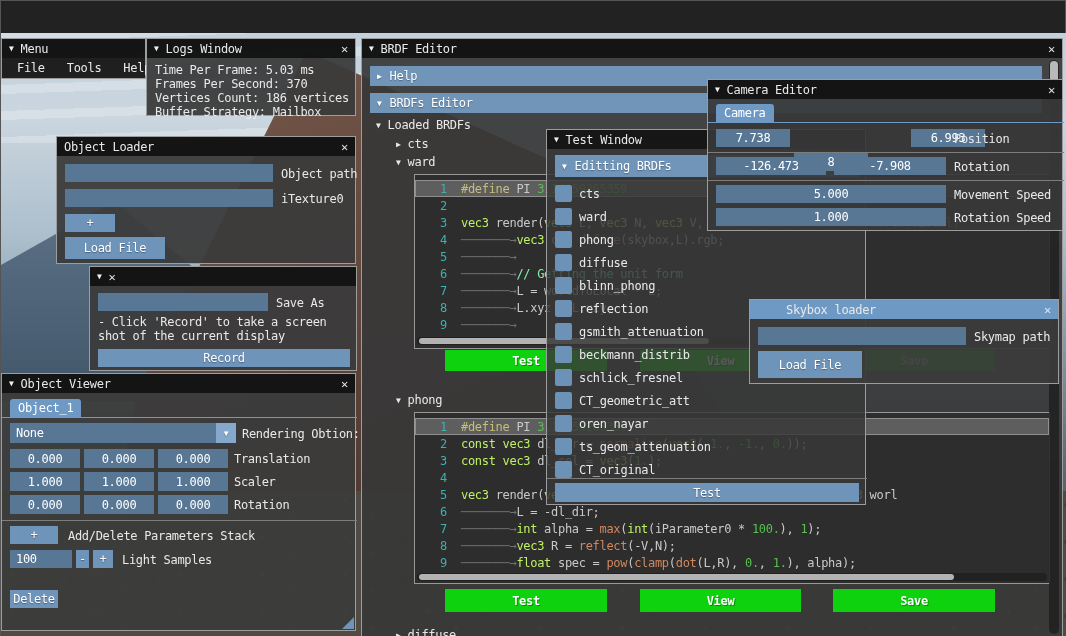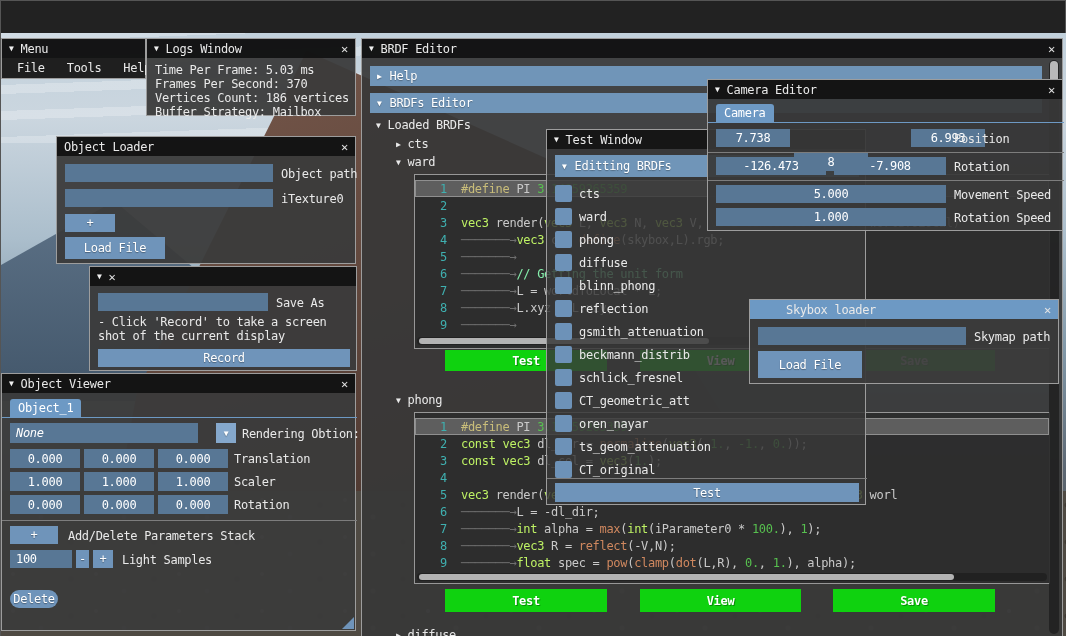--- a/index.html
+++ b/index.html
@@ -216,21 +216,21 @@
 
     <div class="win" style="left:0; top:340px; width:355px; height:258px; z-index:16;">
       <div class="tb">
         <span class="arr">▼</span>
         <span class="ttl">Object Viewer</span>
         <span class="x">✕</span>
       </div>
       <div class="tabbtn" style="left:8px; top:25px; height:18px;">Object_1</div>
       <div class="sep blue" style="left:0; top:43px; width:355px;"></div>
 
-      <div class="input" style="left:8px; top:49px; width:188px; height:20px;font-style:italic;">None</div>
+      <div class="input" style="left:8px; top:49px; width:206px; height:20px;">None</div>
       <div class="btn" style="left:214px; top:49px; width:20px; height:20px; background:#85a8cc; font-size:8px;">▼</div>
       <div class="lbl" style="left:240px; top:53px;">Rendering Obtion:</div>
 
       <div class="input center" style="left:8px; top:75px; width:70px; height:19px;">0.000</div>
       <div class="input center" style="left:82px; top:75px; width:70px; height:19px;">0.000</div>
       <div class="input center" style="left:156px; top:75px; width:70px; height:19px;">0.000</div>
       <div class="lbl" style="left:232px; top:78px;">Translation</div>
 
       <div class="input center" style="left:8px; top:98px; width:70px; height:19px;">1.000</div>
       <div class="input center" style="left:82px; top:98px; width:70px; height:19px;">1.000</div>
@@ -244,21 +244,21 @@
 
       <div class="sep" style="left:0; top:146px; width:355px;"></div>
       <div class="btn" style="left:8px; top:152px; width:48px; height:18px;">+</div>
       <div class="lbl" style="left:66px; top:155px;">Add/Delete Parameters Stack</div>
 
       <div class="input" style="left:8px; top:176px; width:62px; height:18px;">100</div>
       <div class="btn" style="left:74px; top:176px; width:13px; height:18px;">-</div>
       <div class="btn" style="left:91px; top:176px; width:20px; height:18px;">+</div>
       <div class="lbl" style="left:120px; top:179px;">Light Samples</div>
 
-      <div class="btn" style="left:8px; top:216px; width:48px; height:18px;border-radius:9px;">Delete</div>
+      <div class="btn" style="left:8px; top:216px; width:48px; height:18px;">Delete</div>
       <div class="grip"></div>
     </div>
 
     <div class="win" style="left:545px; top:96px; width:320px; height:376px; background:rgba(56,56,56,.84); z-index:20;">
       <div class="tb" style="background:rgba(17,17,17,.85);">
         <span class="arr">▼</span>
         <span class="ttl">Test Window</span>
       </div>
       <div class="hdr" style="left:8px; top:25px; width:304px; height:22px;">
         <span class="arr">▼</span>

